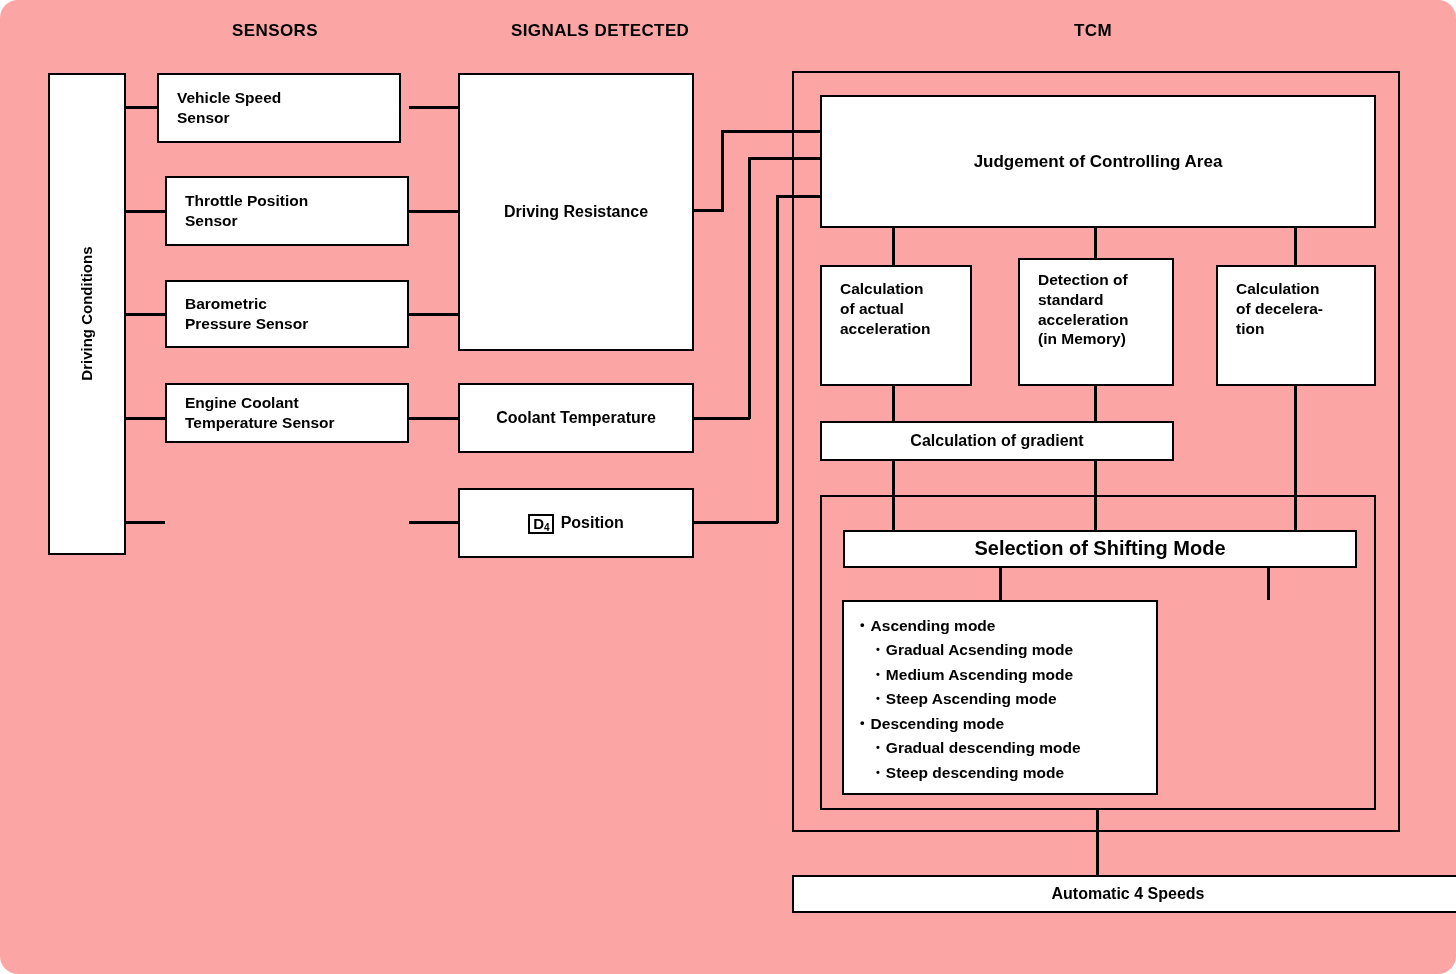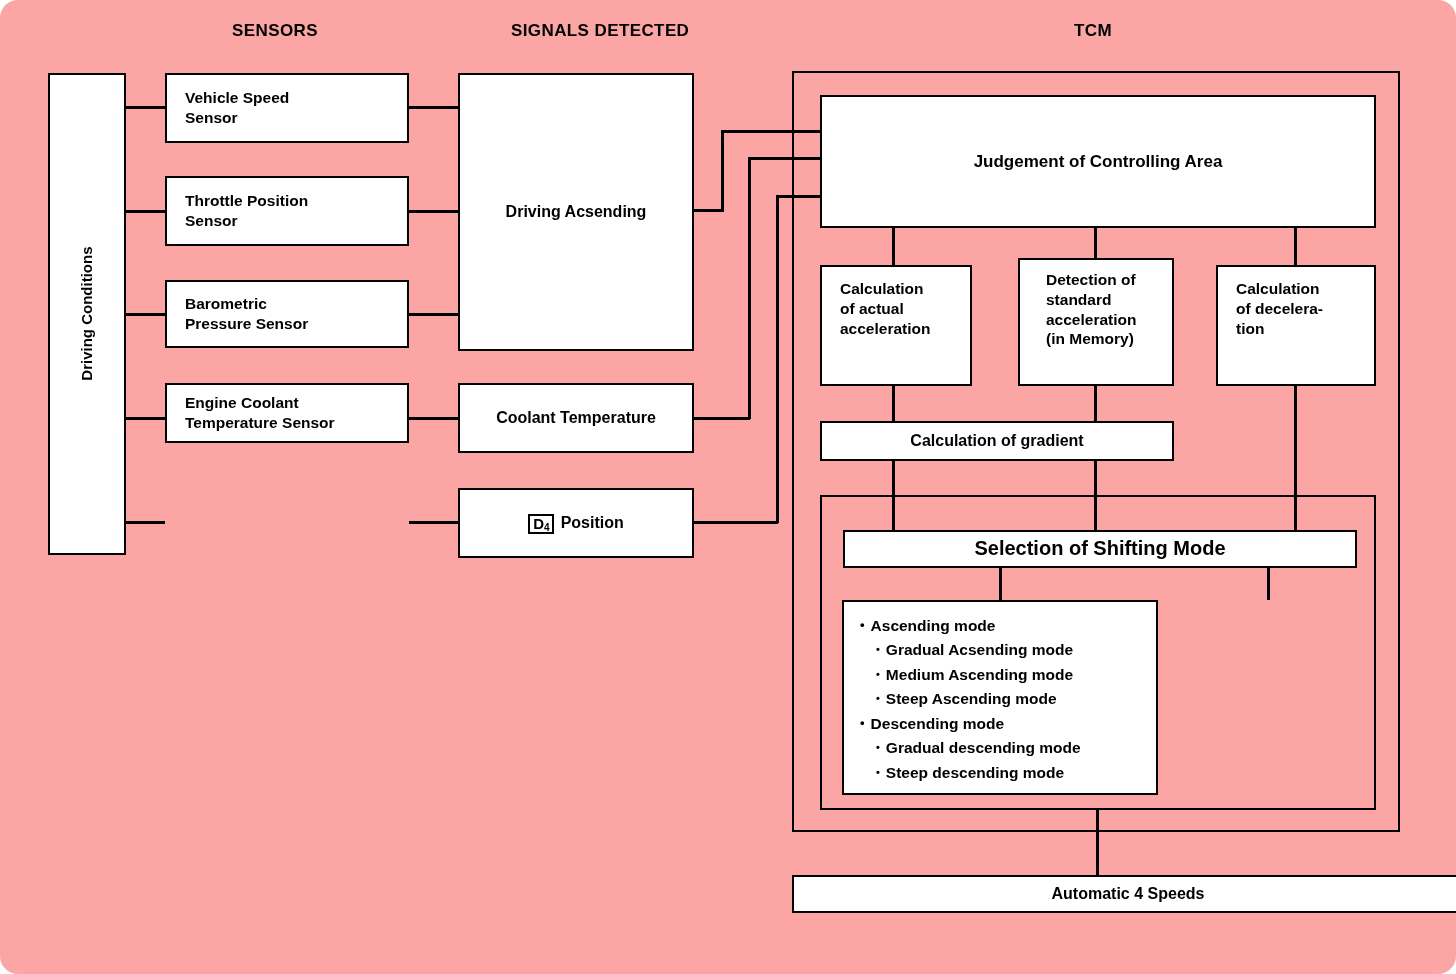--- a/index.html
+++ b/index.html
@@ -58,21 +58,21 @@
     left:48px;top:73px;width:78px;height:482px;
     font-size:15px;
   }
   #driving-conditions .vtext{
     transform:rotate(-90deg);
     white-space:nowrap;
     font-weight:bold;
   }
 
   .sensor-box{width:244px;font-size:15.5px;padding:0 0 0 18px;}
-  #s-vehicle {left:165px;top:73px; height:70px;}
+  #s-vehicle {left:157px;top:73px; height:70px;}
   #s-throttle{left:165px;top:176px;height:70px;}
   #s-barometric{left:165px;top:280px;height:68px;}
   #s-coolant {left:165px;top:383px;height:60px;}
   #s-gear    {left:165px;top:488px;height:70px;}
 
   #sig-driving{left:458px;top:73px;width:236px;height:278px;font-size:16px;}
   #sig-coolant{left:458px;top:383px;width:236px;height:70px;font-size:16px;}
   #sig-d4     {left:458px;top:488px;width:236px;height:70px;font-size:16px;}
 
   .d4chip{
@@ -86,21 +86,21 @@
     position:relative;
     top:1px;
   }
   .d4chip .sub{font-size:10px;position:relative;top:2px;}
 
   #tcm-outer{left:792px;top:71px;width:608px;height:761px;}
 
   #judgement{left:820px;top:95px;width:556px;height:133px;font-size:17px;}
 
   #calc-actual{left:820px;top:265px;width:152px;height:121px;font-size:15.5px;padding-left:18px;}
-  #detect-std {left:1018px;top:258px;width:156px;height:128px;font-size:15.5px;padding-left:26px;}
+  #detect-std {left:1018px;top:258px;width:156px;height:128px;font-size:15.5px;padding-left:18px;}
   #calc-decel {left:1216px;top:265px;width:160px;height:121px;font-size:15.5px;padding-left:18px;}
 
   #calc-gradient{left:820px;top:421px;width:354px;height:40px;font-size:16px;}
 
   #mode-container{left:820px;top:495px;width:556px;height:315px;}
   #sel-shifting{left:843px;top:530px;width:514px;height:38px;font-size:20px;}
 
   #modes-left{left:842px;top:600px;width:316px;height:195px;font-size:15.5px;padding:12px 4px 0 16px;}
   #modes-right{left:1184px;top:600px;width:168px;height:195px;font-size:15.5px;padding:24px 0 0 22px;}
 
@@ -229,21 +229,21 @@
   <div class="box left sensor-box" id="s-barometric">
     <span style="white-space:pre-line;">Barometric
 Pressure Sensor</span>
   </div>
   <div class="box left sensor-box" id="s-coolant">
     <span style="white-space:pre-line;">Engine Coolant
 Temperature Sensor</span>
   </div>
 
   <div class="box" id="sig-driving">
-    <span>Driving Acsending</span>
+    <span>Driving Resistance</span>
   </div>
   <div class="box" id="sig-coolant">
     <span>Coolant Temperature</span>
   </div>
   <div class="box" id="sig-d4">
     <span class="d4chip">
         <span>D</span>
         <span class="sub">4</span>
       </span>
     <span>Position</span>

